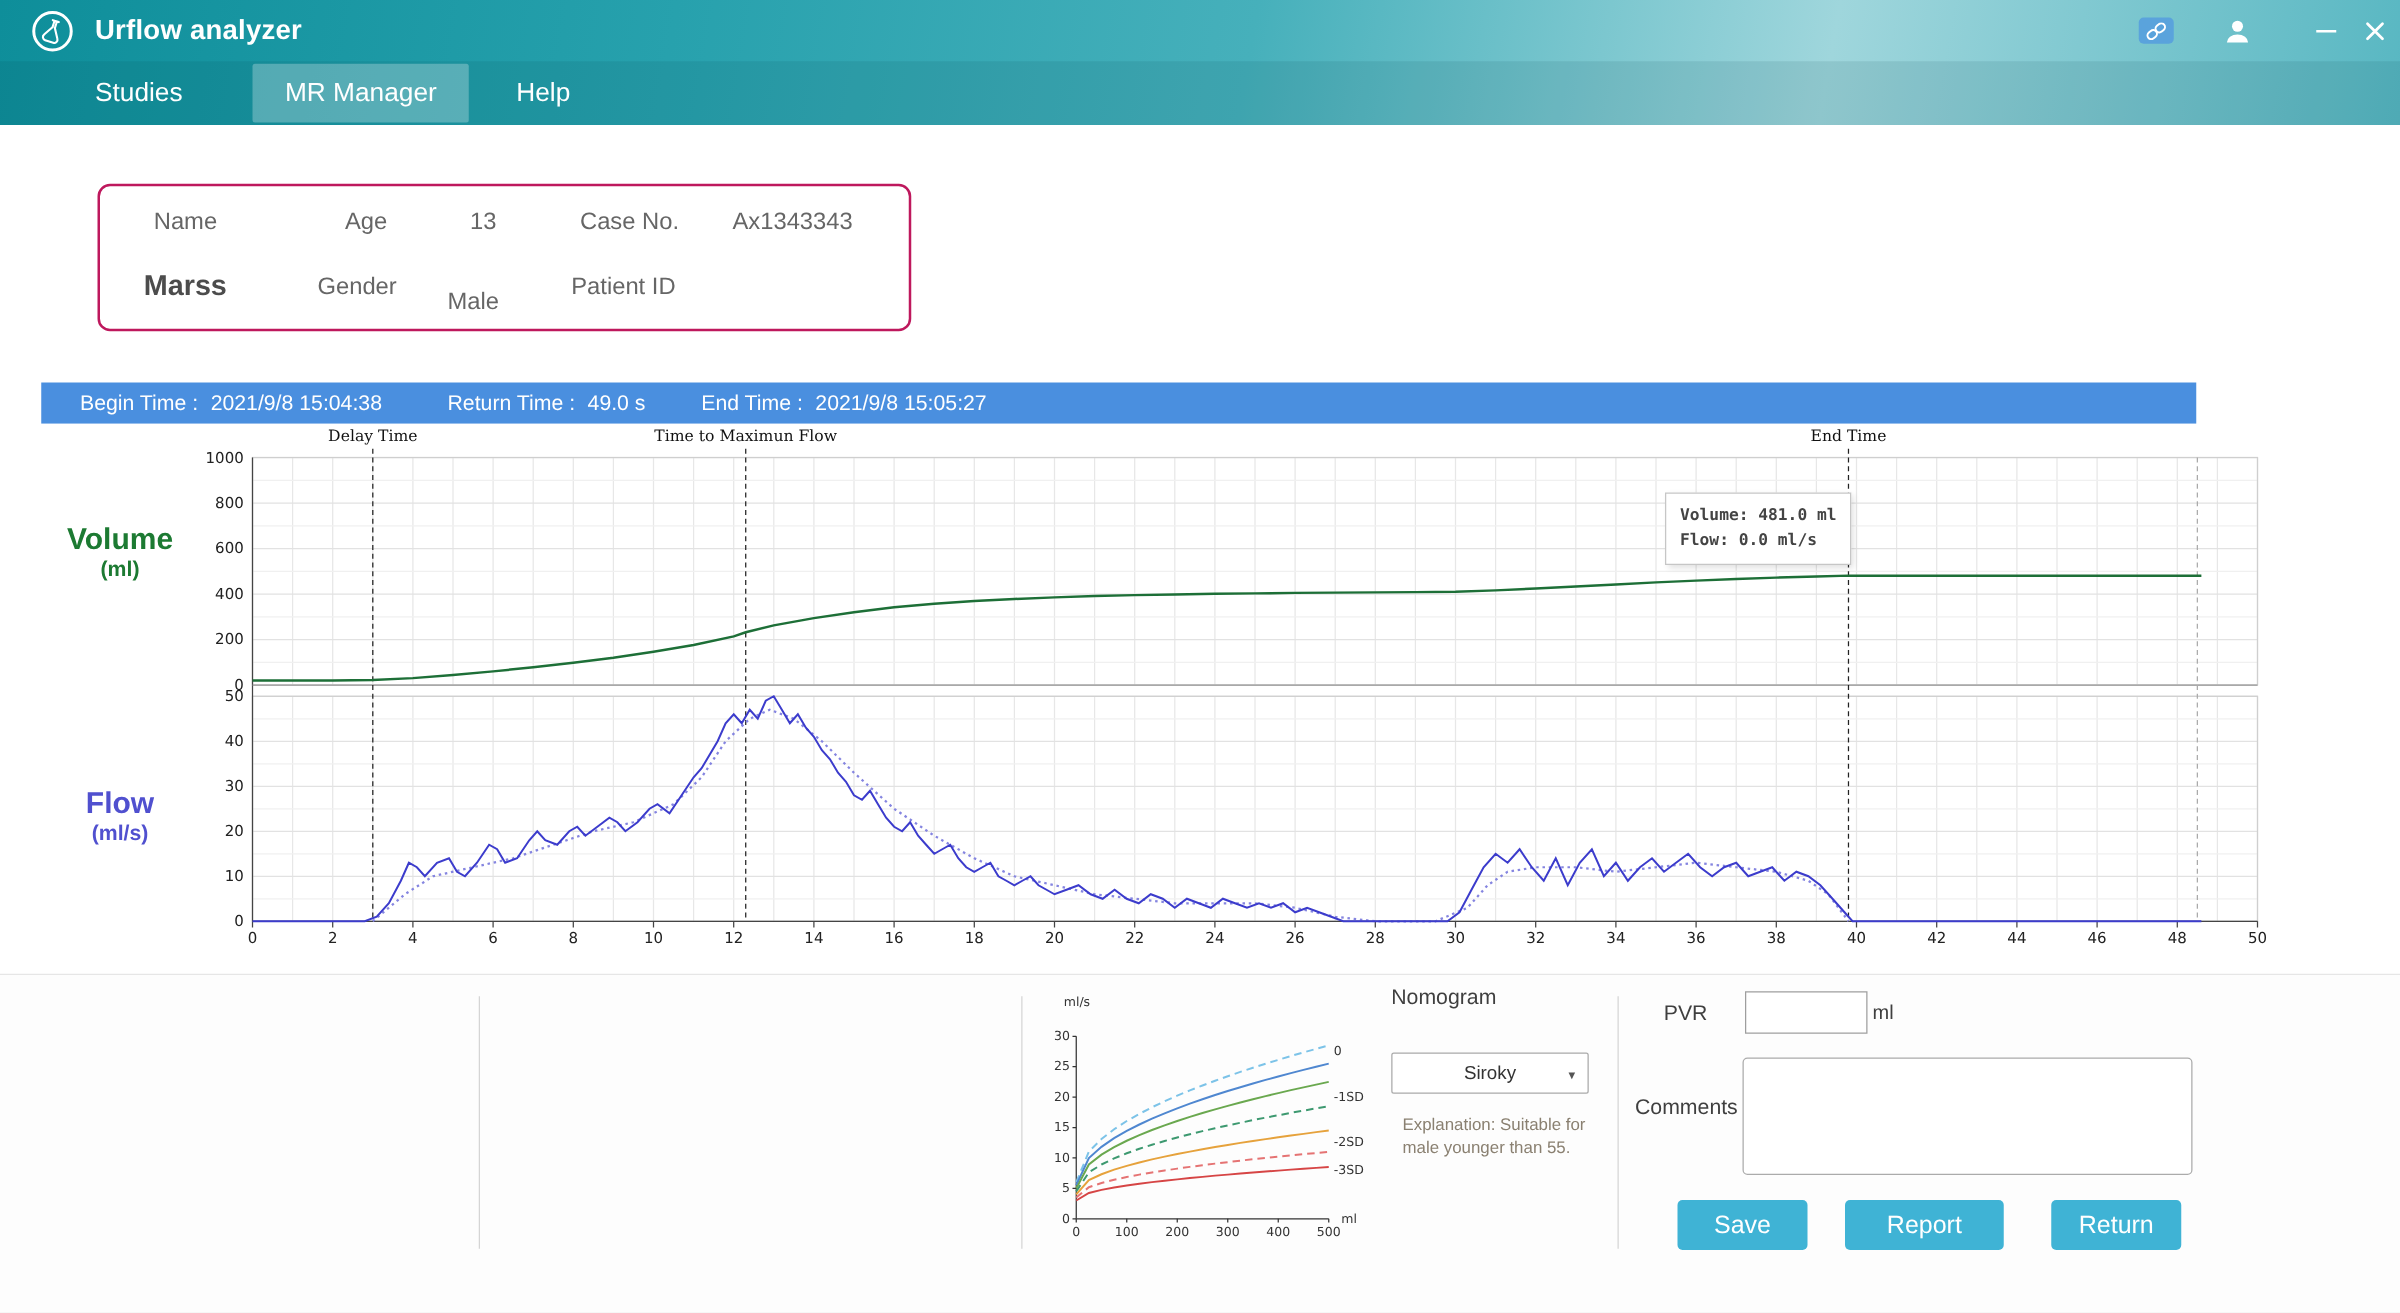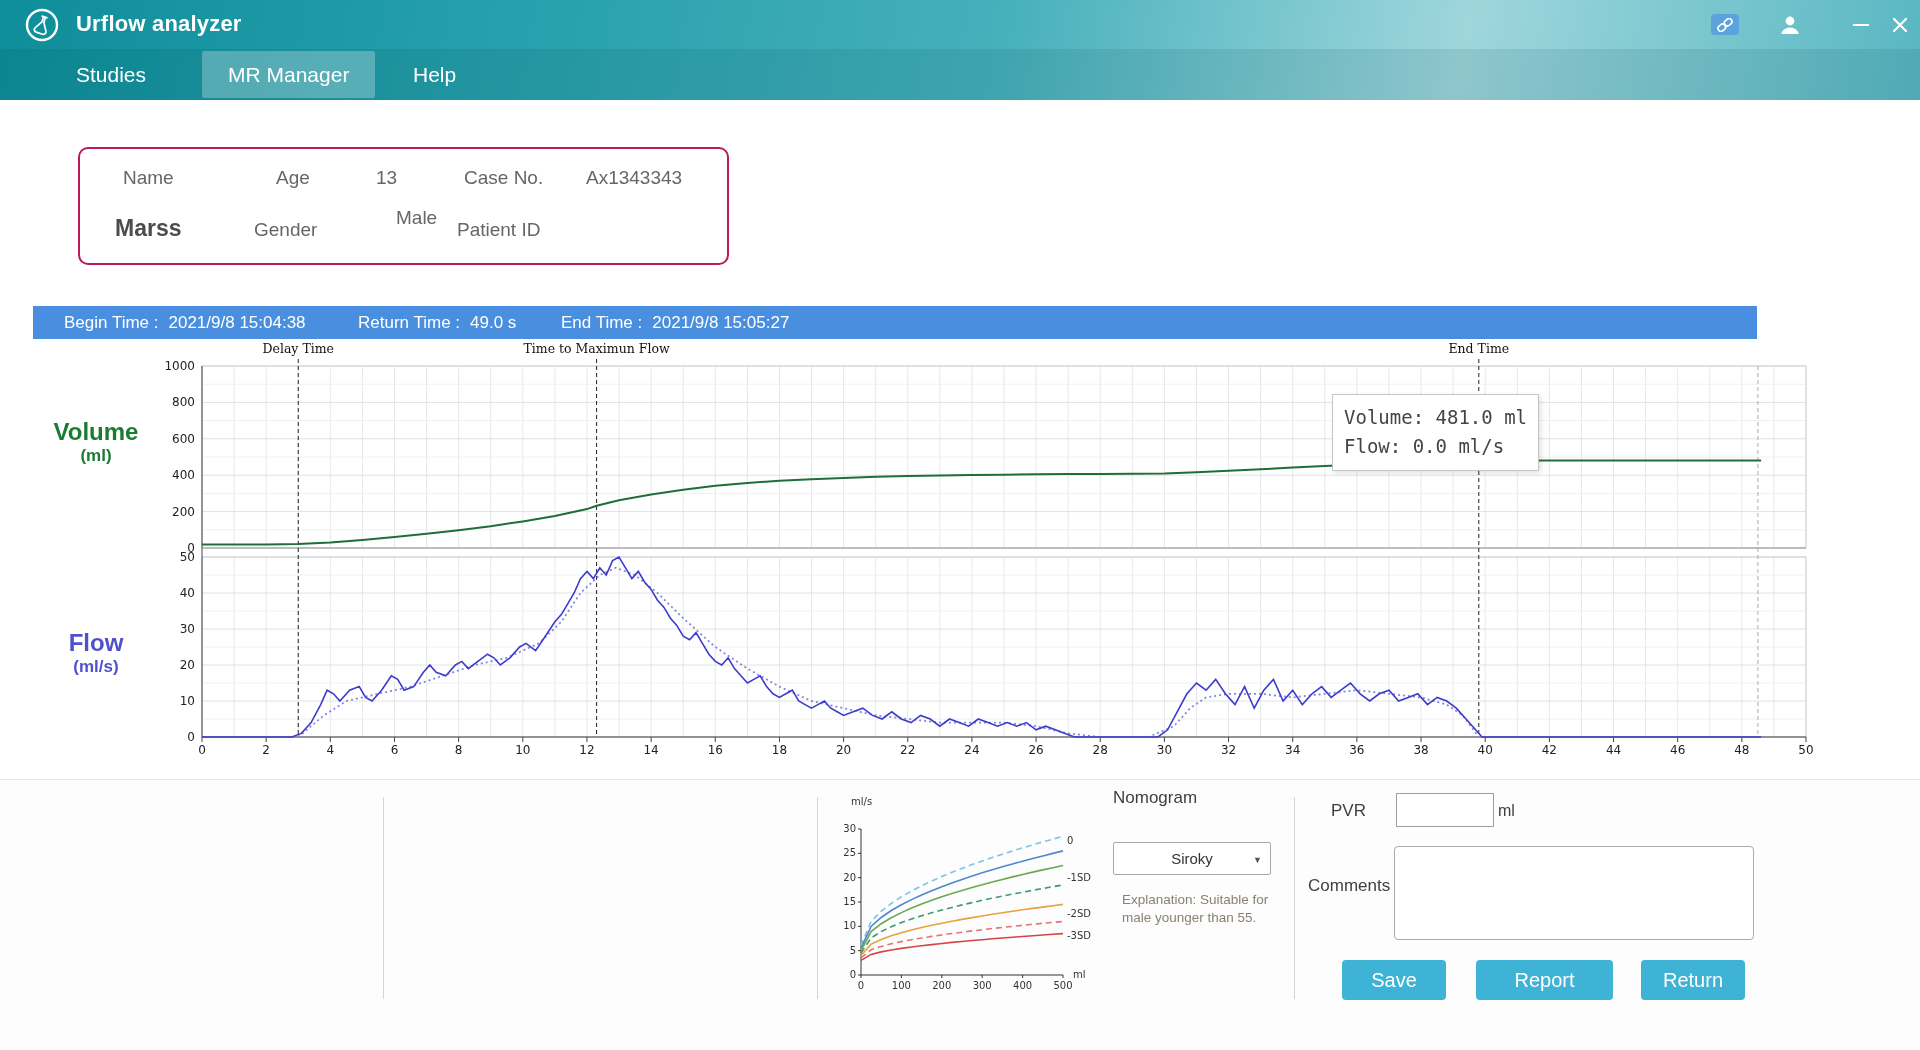--- a/index.html
+++ b/index.html
@@ -34,21 +34,21 @@
   #main-chart{position:absolute;left:0;top:0;}
   #main-chart text{font-family:"DejaVu Sans",sans-serif;font-size:12px;fill:#222;}
   #main-chart text.marker-label{font-family:"DejaVu Serif",serif;font-size:12.5px;fill:#111;}
   .axis-title{position:absolute;text-align:center;width:120px;font-weight:bold;}
   .axis-title .big{font-size:24px;}
   .axis-title .small{font-size:17px;}
   .vol-col{color:#1c7a32;}
   .flow-col{color:#5050cf;}
   .chart-tooltip{position:absolute;left:1332px;top:55px;background:#fff;border:1px solid #c6c6c6;
     box-shadow:2px 2px 5px rgba(0,0,0,.12);padding:8px 11px;font-family:"DejaVu Sans Mono",monospace;
-    font-size:19px;color:#444;line-height:1.55;white-space:nowrap;}
+    font-size:13px;color:#444;line-height:1.55;white-space:nowrap;font-weight:bold;}
 
   
   .bottom-panel{position:absolute;left:0;top:779px;width:1920px;height:271px;background:#fdfdfd;border-top:1px solid #e6e6e6;}
   .vdiv{position:absolute;top:17px;width:1px;height:202px;background:#d5d5d5;}
   .action-btn{position:absolute;height:40px;background:#3fb3d5;border:none;border-radius:4px;
     color:#fff;font-size:20px;font-family:"Liberation Sans",sans-serif;cursor:pointer;}
   #nomo-chart{position:absolute;left:833px;top:9px;}
   #nomo-chart text{font-family:"DejaVu Sans",sans-serif;font-size:10px;fill:#333;}
   .nomo-label{position:absolute;left:1113px;top:8px;font-size:17px;color:#3f3f3f;}
   .nomo-select{position:absolute;left:1113px;top:62px;width:158px;height:33px;box-sizing:border-box;
@@ -118,21 +118,21 @@
   </div>
 
   <div class="patient-box">
     <span class="p-item" style="left:43px;top:16px;">Name</span>
     <span class="p-item" style="left:196px;top:16px;">Age</span>
     <span class="p-item" style="left:296px;top:16px;">13</span>
     <span class="p-item" style="left:384px;top:16px;">Case No.</span>
     <span class="p-item" style="left:506px;top:16px;">Ax1343343</span>
     <span class="p-item p-name" style="left:35px;top:66px;">Marss</span>
     <span class="p-item" style="left:174px;top:68px;">Gender</span>
-    <span class="p-item" style="left:278px;top:56px;margin-left:38px;">Male</span>
+    <span class="p-item" style="left:278px;top:80px;">Male</span>
     <span class="p-item" style="left:377px;top:68px;">Patient ID</span>
   </div>
 
   <div class="timebar">
     <span class="tb-item" style="left:31px;">
       <b>Begin Time :</b><span>2021/9/8 15:04:38</span>
     </span>
     <span class="tb-item" style="left:325px;">
       <b>Return Time :</b><span>49.0 s</span>
     </span>
@@ -423,17 +423,17 @@
     <div class="vdiv" style="left:1294px;"></div>
 
     <span class="pvr-label">PVR</span>
     <input class="pvr-input" value="" style="">
     <span class="pvr-unit">ml</span>
 
     <span class="comments-label">Comments</span>
     <textarea class="comments-area" style=""></textarea>
 
     <button class="action-btn" style="left:1342px;top:180px;width:104px;">Save</button>
-    <button class="action-btn" style="left:1476px;top:180px;width:137px;">Report</button>
+    <button class="action-btn" style="left:1476px;top:180px;width:127px;">Report</button>
     <button class="action-btn" style="left:1641px;top:180px;width:104px;">Return</button>
   </div>
 
 </div>
 
 </body></html>

